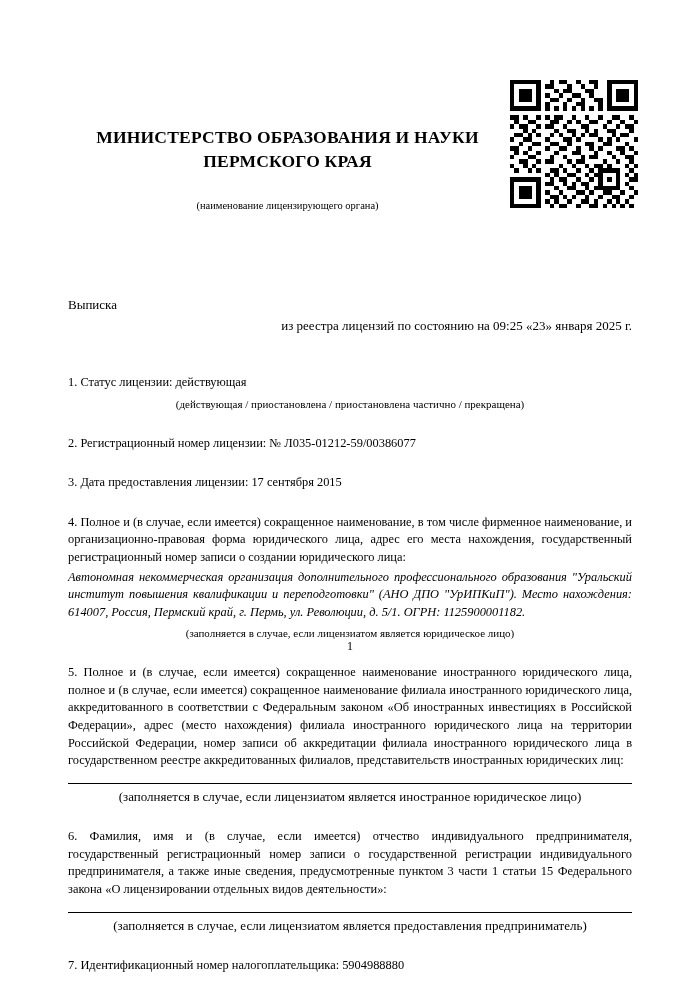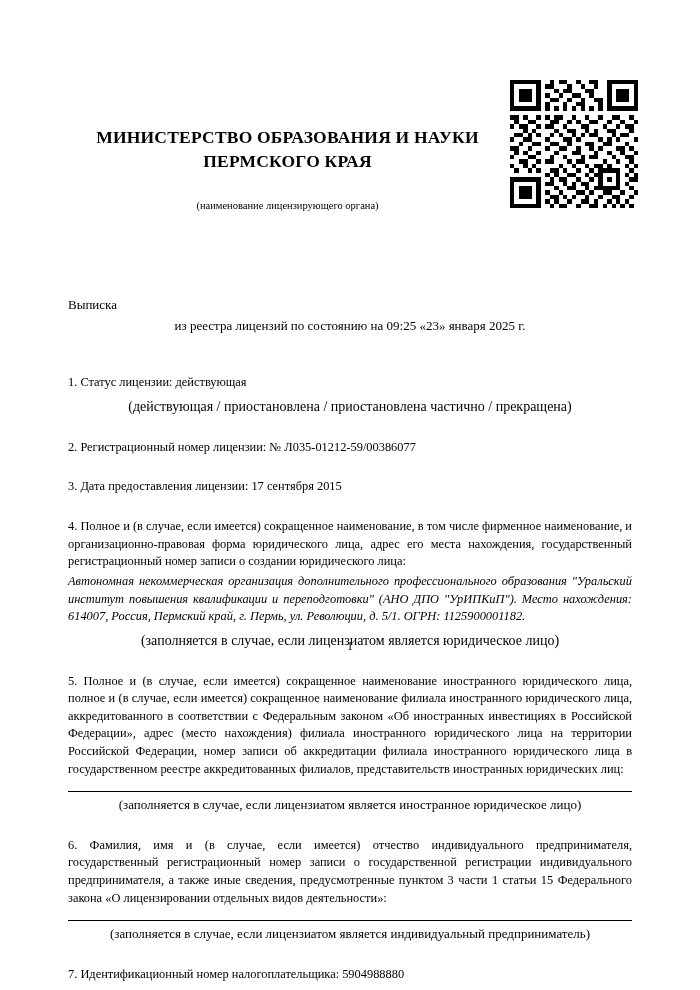--- a/index.html
+++ b/index.html
@@ -46,35 +46,35 @@
   .org-caption {
     font-size: 10.5px;
     margin-top: 27px;
   }
   .doc-title {
     margin-top: 84px;
     font-size: 13px;
     line-height: 1.55;
   }
   .doc-subtitle {
-    text-align: center;
+    text-align: right;
     font-size: 13px;
     margin-top: 3px;
   }
   .section {
     margin-top: 22px;
     font-size: 12.4px;
     line-height: 1.42;
     text-align: justify;
   }
   .section.first { margin-top: 40px; }
   .item-line { font-size: 12.4px; }
   .hint {
     text-align: center;
-    font-size: 14px;
+    font-size: 11px;
     margin-top: 5px;
   }
   .just { text-align: justify; text-justify: inter-word; margin-top: 21px; }
   .body-text { margin-top: 2px; font-style: italic; }
   .rule {
     border: none;
     border-top: 1px solid #000;
     margin: 13px 0 0 0;
     height: 0;
   }
@@ -356,21 +356,21 @@
 
   <div class="section">
     <div class="just">5. Полное и (в случае, если имеется) сокращенное наименование иностранного юридического лица, полное и (в случае, если имеется) сокращенное наименование филиала иностранного юридического лица, аккредитованного в соответствии с Федеральным законом «Об иностранных инвестициях в Российской Федерации», адрес (место нахождения) филиала иностранного юридического лица на территории Российской Федерации, номер записи об аккредитации филиала иностранного юридического лица в государственном реестре аккредитованных филиалов, представительств иностранных юридических лиц:</div>
     <hr class="rule">
     <div class="hint-under">(заполняется в случае, если лицензиатом является иностранное юридическое лицо)</div>
   </div>
 
   <div class="section">
     <div class="just">6. Фамилия, имя и (в случае, если имеется) отчество индивидуального предпринимателя, государственный регистрационный номер записи о государственной регистрации индивидуального предпринимателя, а также иные сведения, предусмотренные пунктом 3 части 1 статьи 15 Федерального закона «О лицензировании отдельных видов деятельности»:</div>
     <hr class="rule">
-    <div class="hint-under">(заполняется в случае, если лицензиатом является индивидуальный предприниматель)</div>
+    <div class="hint-under">(заполняется в случае, если лицензиатом является предоставления предприниматель)</div>
   </div>
 
   <div class="section">
     <div class="item-line">7. Идентификационный номер налогоплательщика: 5904988880</div>
   </div>
 
   <div class="page-number">1</div>
 </div>
 
 </body></html>

